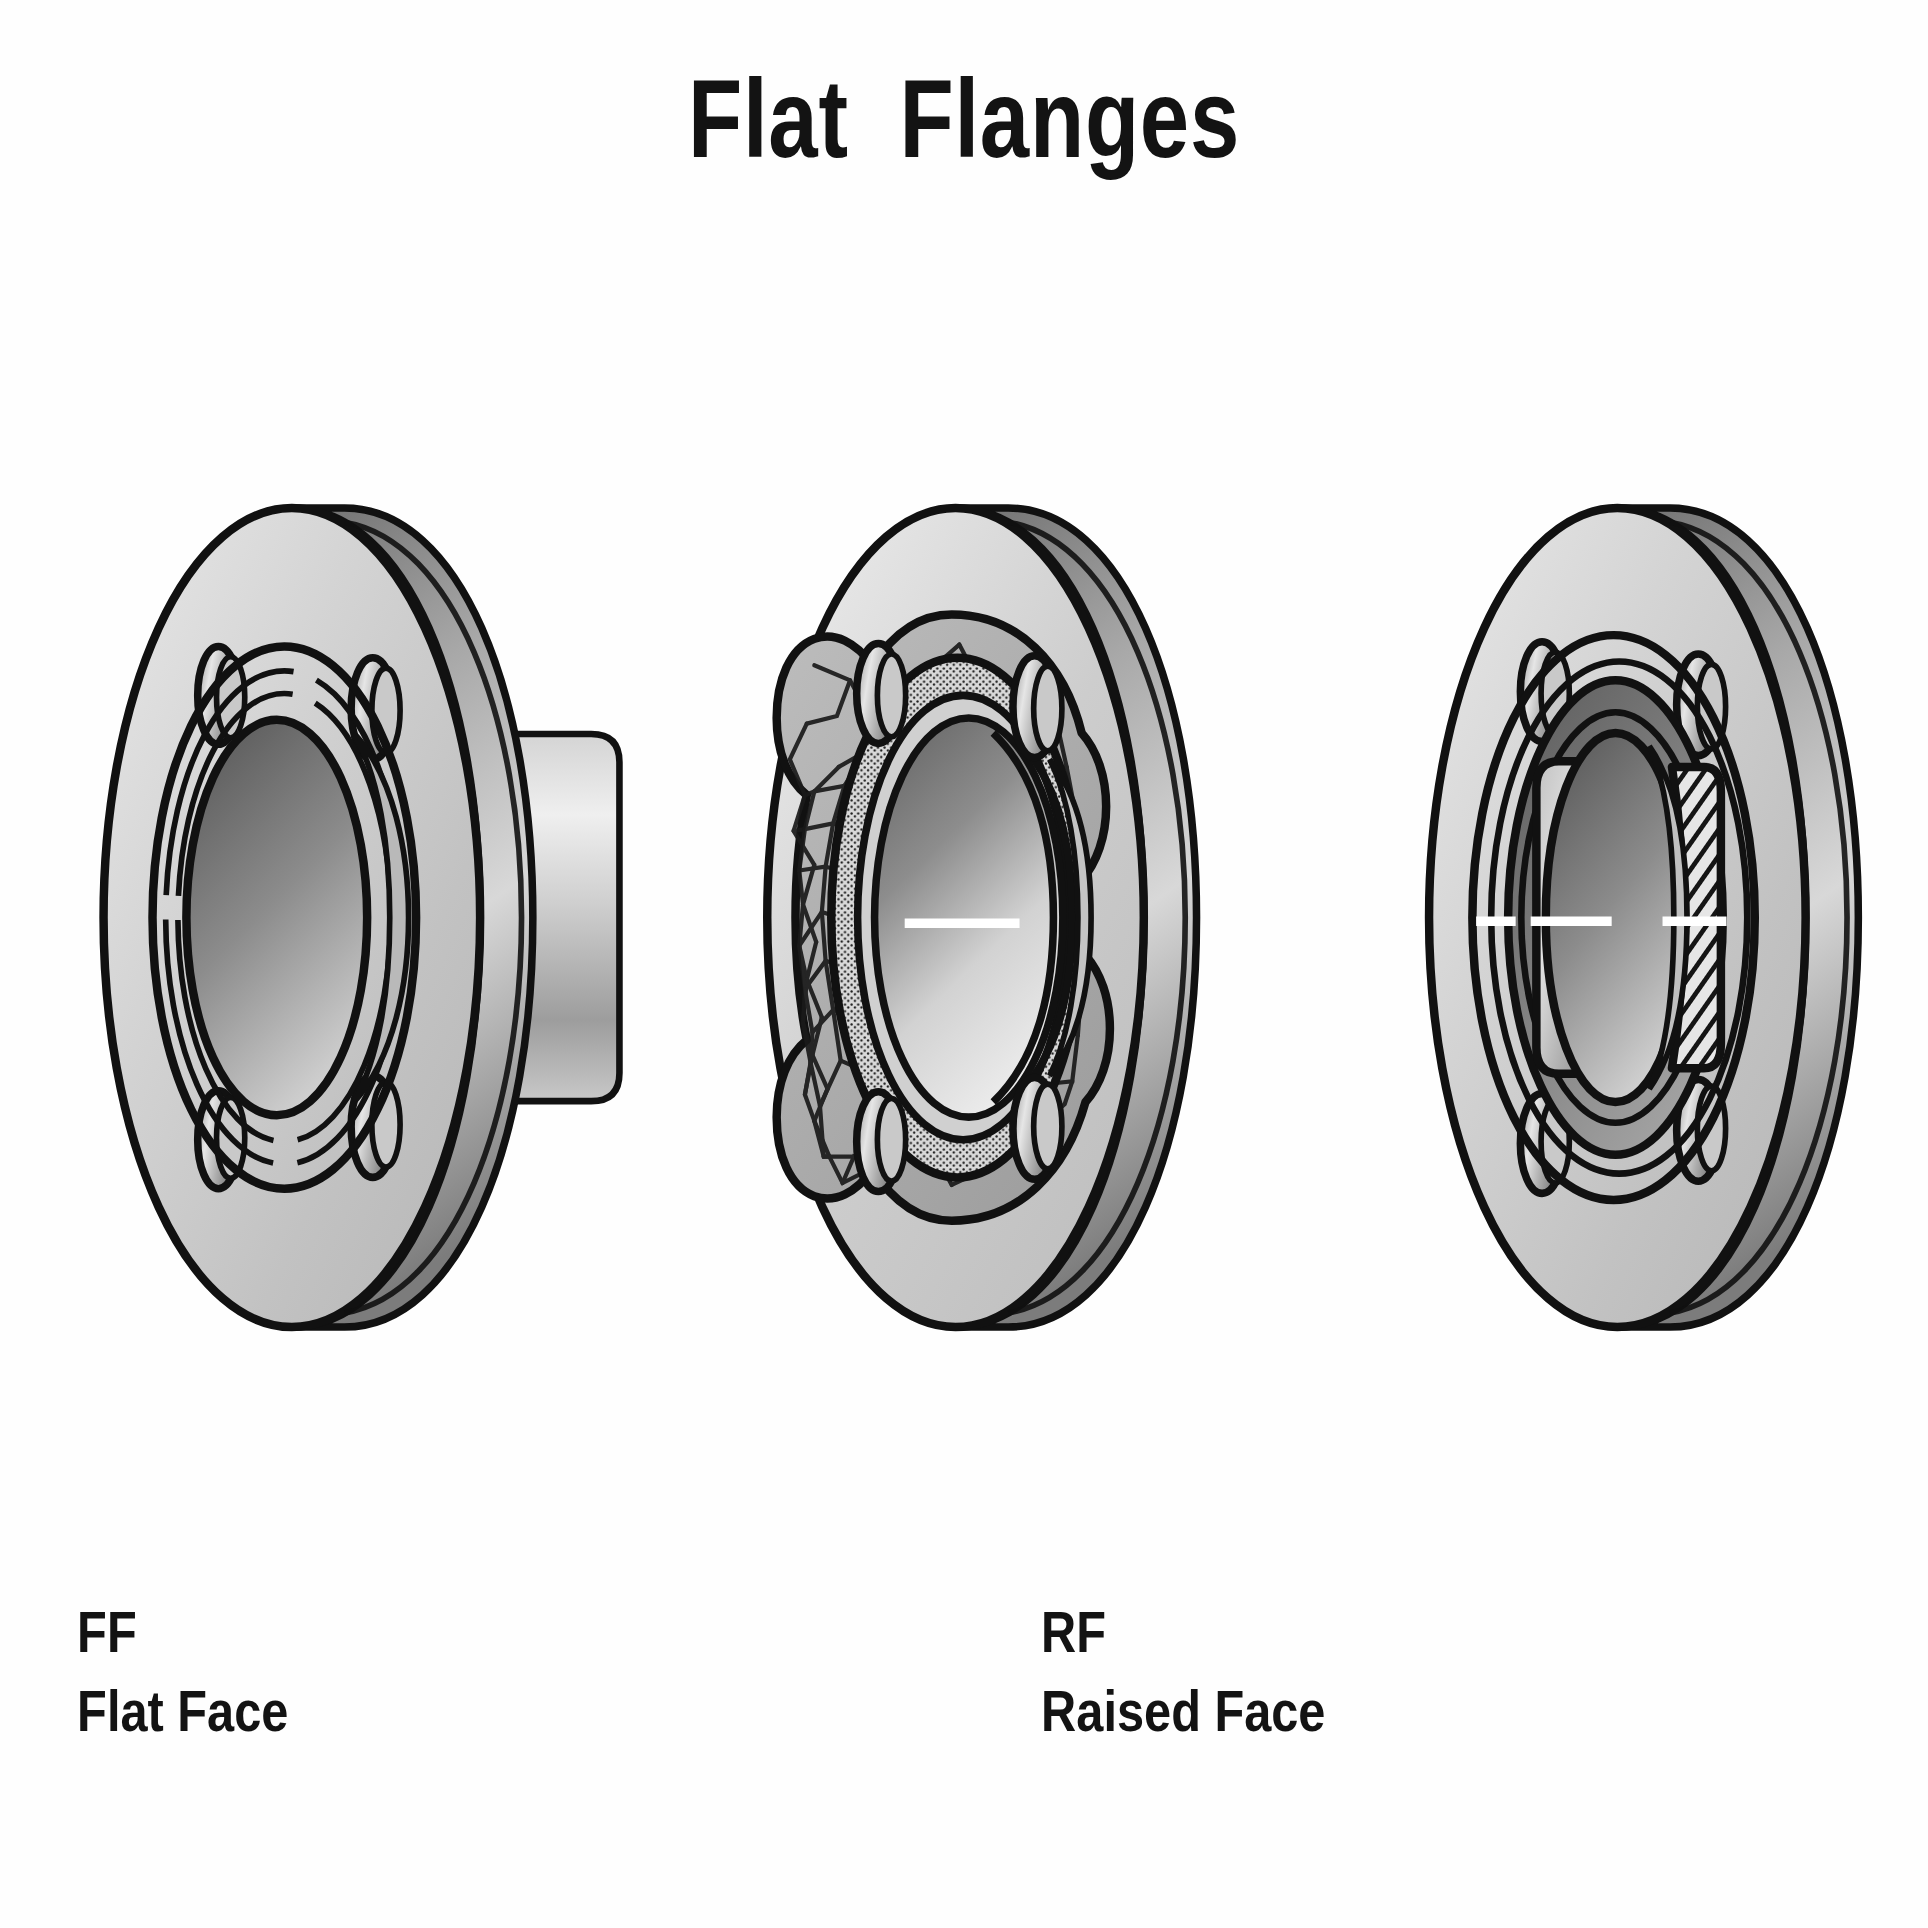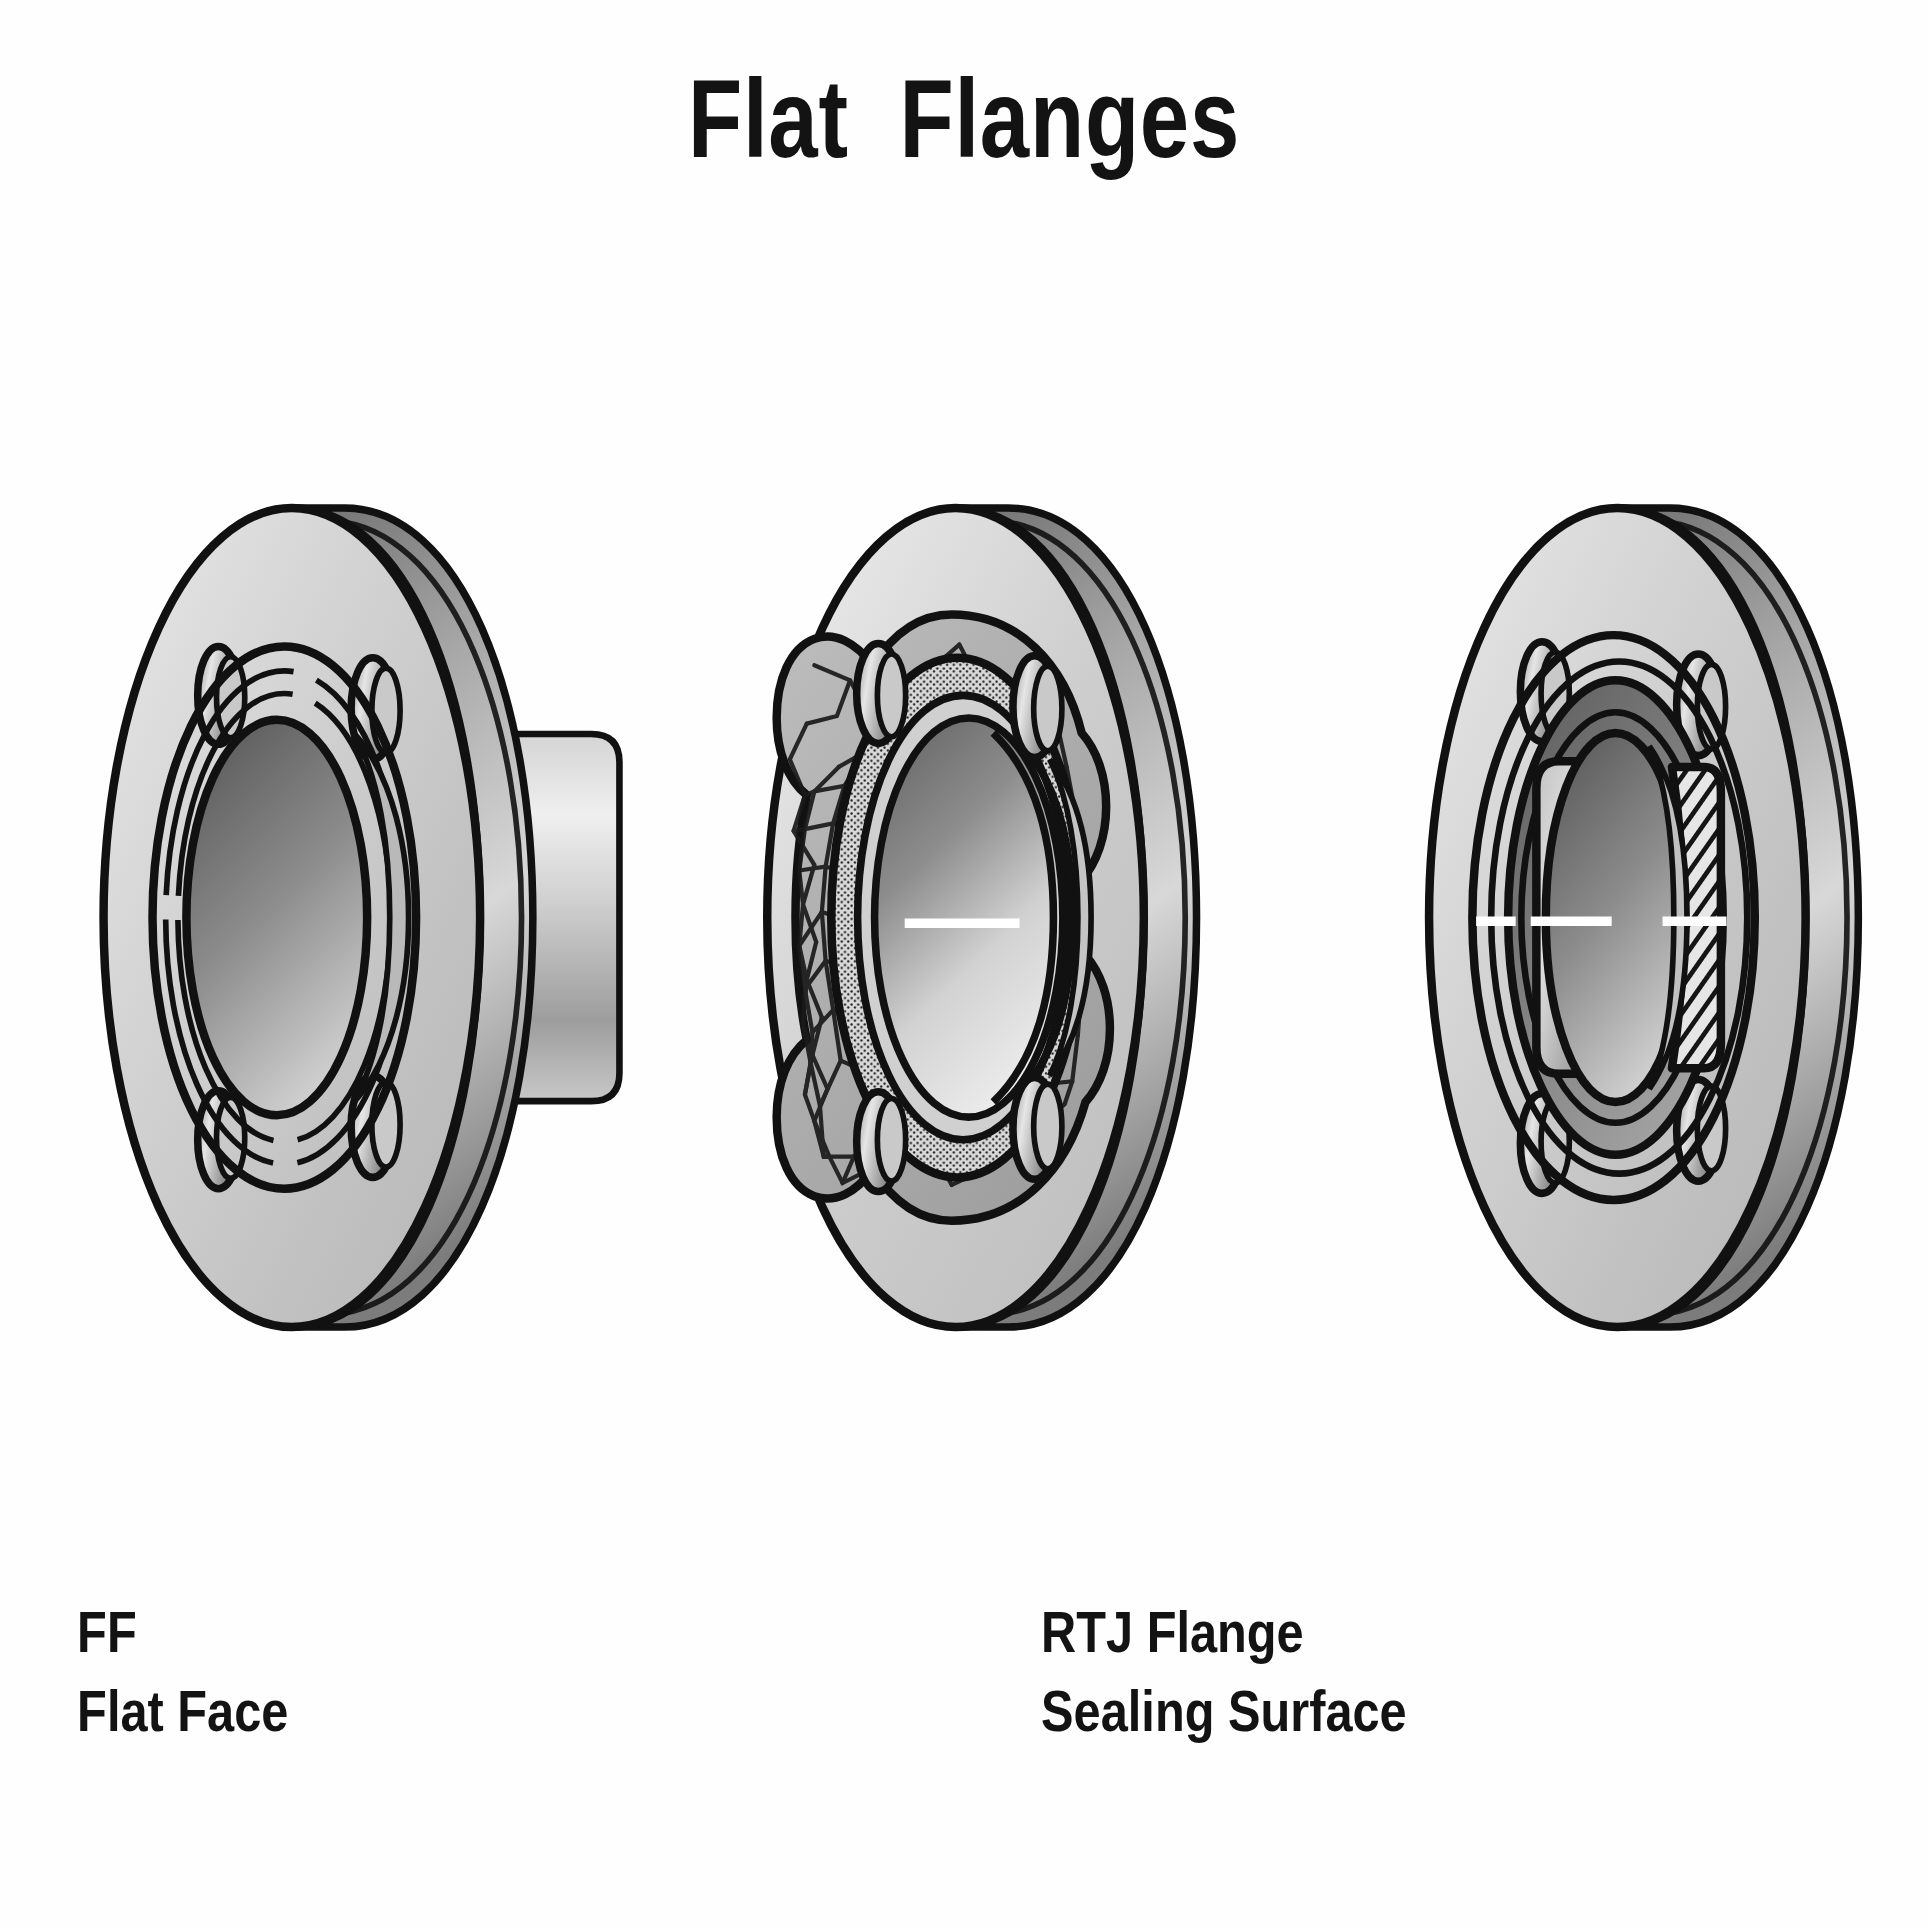--- a/index.html
+++ b/index.html
@@ -473,19 +473,19 @@
       </g>
     </svg>
   </div>
 
   <div class="captions">
     <div class="caption-col">
       <div class="caption-line1">FF</div>
       <div class="caption-line2">Flat Face</div>
     </div>
     <div class="caption-col">
-      <div class="caption-line1">RTJ Flange</div>
-      <div class="caption-line2">Sealing Surface</div>
+      <div class="caption-line1">RF</div>
+      <div class="caption-line2">Raised Face</div>
     </div>
   </div>
 
 </div>
 
 
 </body></html>

